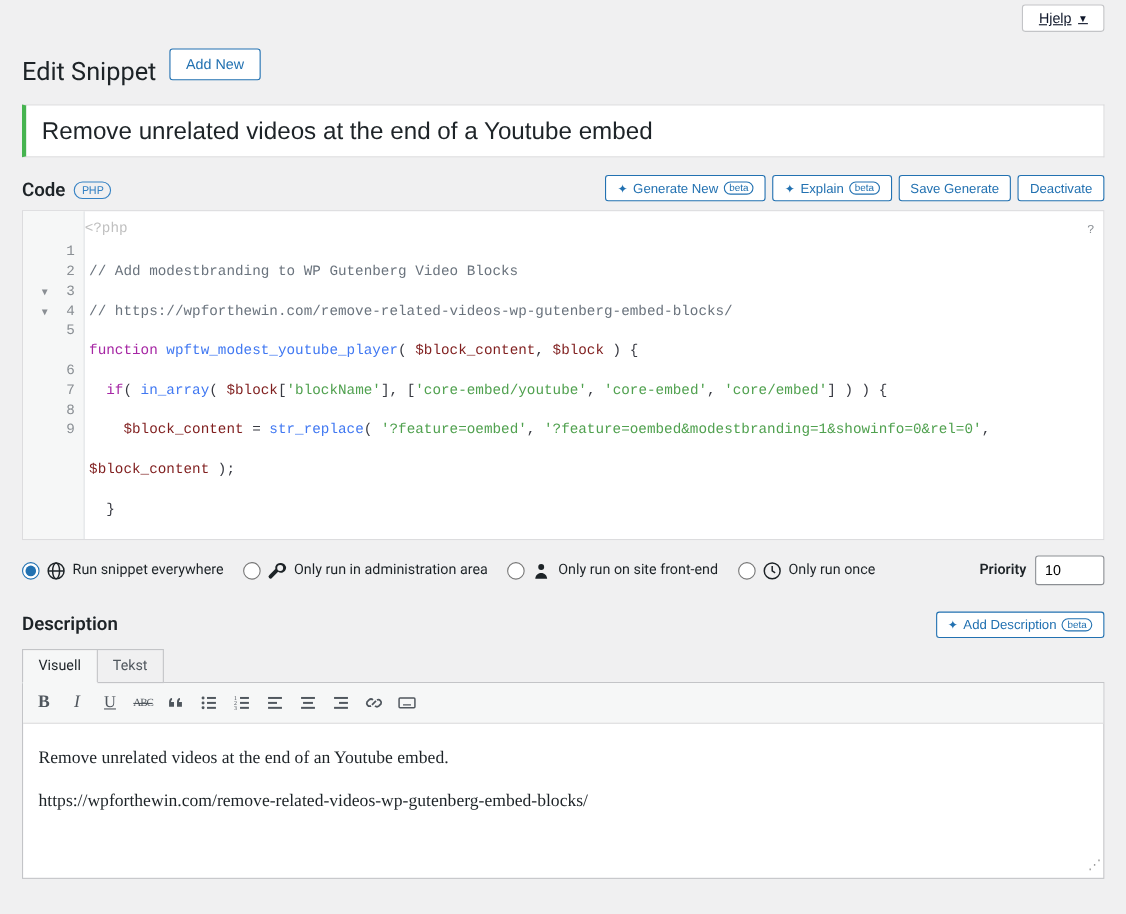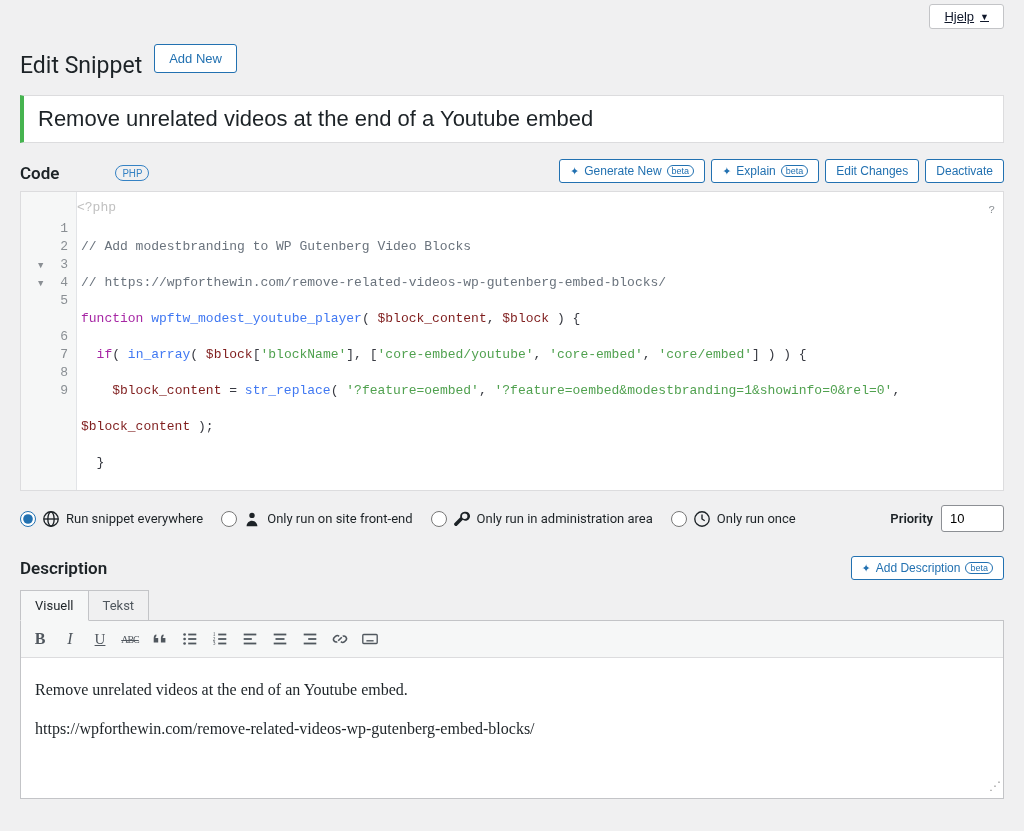--- a/index.html
+++ b/index.html
@@ -8,21 +8,21 @@
   .help-btn { background: #fff; border: 1px solid #c3c4c7; border-radius: 3px; padding: 4px 14px; font-size: 13px; color: #0f172a; cursor: pointer; display: inline-flex; align-items: center; gap: 6px; text-decoration: underline; }
   .help-btn .tri { font-size: 9px; }
   .page-head { display: flex; align-items: center; gap: 12px; margin: 8px 0 16px; }
   h1.page-title { font-size: 23px; font-weight: 400; color: #1d2327; margin-top: 15px; }
   .addnew-btn { background: #fff; border: 1px solid #2271b1; color: #2271b1; border-radius: 3px; padding: 6px 14px; font-size: 13px; cursor: pointer; }
   .title-input-wrap { border: 1px solid #dcdcde; background: #fff; border-left: 4px solid #46b450; padding: 0; margin-bottom: 16px; }
   .title-input { width: 100%; border: none; font-size: 22px; padding: 10px 14px; outline: none; color: #1d2327; }
   .code-header { display: flex; align-items: flex-end; justify-content: space-between; margin-bottom: 8px; }
   .code-header-left { display: flex; align-items: center; gap: 8px; }
   .code-label { font-size: 17px; font-weight: 600; }
-  .php-badge { font-size: 10px; border: 1px solid #3582c4; color: #3582c4; border-radius: 10px; padding: 0 6px; height: 16px; display: inline-flex; align-items: center; margin-left: 48px; }
+  .php-badge { font-size: 10px; border: 1px solid #3582c4; color: #3582c4; border-radius: 10px; padding: 0 6px; height: 16px; display: inline-flex; align-items: center; }
   .code-actions { display: flex; gap: 6px; }
   .btn { border: 1px solid #2271b1; background: #fff; color: #2271b1; border-radius: 3px; font-size: 12px; padding: 4px 10px; cursor: pointer; display: inline-flex; align-items: center; gap: 5px; }
   .btn .beta { font-size: 9px; border: 1px solid currentColor; border-radius: 8px; padding: 0 4px; }
   .btn.ai::before { content: "✦"; font-size: 11px; }
   .code-editor { border: 1px solid #dcdcde; background: #fff; height: 300px; display: flex; font-family: "SFMono-Regular", Consolas, "Liberation Mono", Menlo, monospace; font-size: 13px; position: relative; }
   .gutter { width: 56px; background: #f6f7f7; border-right: 1px solid #e2e4e7; color: #8a8f94; text-align: right; padding: 28px 8px 0 0; line-height: 18px; }
   .gutter .fold { position: absolute; left: 17px; font-size: 9px; color: #8a8f94; }
   .gutter .fold.f3 { top: 65px; }
   .gutter .fold.f4 { top: 83px; }
   .codearea { flex: 1; padding: 0; position: relative; overflow: hidden; }
@@ -86,21 +86,21 @@
   </div>
   <div class="code-actions">
     <button class="btn ai">
       <span>Generate New</span>
       <span class="beta">beta</span>
     </button>
     <button class="btn ai">
       <span>Explain</span>
       <span class="beta">beta</span>
     </button>
-    <button class="btn">Edit Changes</button>
+    <button class="btn">Save Generate</button>
     <button class="btn">Deactivate</button>
   </div>
 </div>
 
 <div class="code-editor">
   <div class="gutter">
     <span class="fold f3">▼</span>
     <span class="fold f4">▼</span>
     <div>1</div>
     <div>2</div>
@@ -140,34 +140,34 @@
           <ellipse cx="10" cy="10" rx="3.5" ry="8" fill="none" stroke="currentColor" stroke-width="1.5"></ellipse>
           <line x1="2" y1="10" x2="18" y2="10" stroke="currentColor" stroke-width="1.5"></line>
         </svg>
     </span>
     <span>Run snippet everywhere</span>
   </label>
   <label class="radio-opt">
     <input type="radio" name="scope" style="">
     <span class="opt-icon">
       <svg viewBox="0 0 20 20" fill="currentColor">
+          <path d="M13 2a5 5 0 00-4.9 6.1l-6 6a2 2 0 102.8 2.8l6-6A5 5 0 1013 2zm0 2a3 3 0 110 6 3 3 0 010-6z"></path>
+        </svg>
+    </span>
+    <span>Only run in administration area</span>
+  </label>
+  <label class="radio-opt">
+    <input type="radio" name="scope" style="">
+    <span class="opt-icon">
+      <svg viewBox="0 0 20 20" fill="currentColor">
           <circle cx="10" cy="6" r="3"></circle>
           <path d="M4 18c0-3.3 2.7-6 6-6s6 2.7 6 6"></path>
         </svg>
     </span>
     <span>Only run on site front-end</span>
-  </label>
-  <label class="radio-opt">
-    <input type="radio" name="scope" style="">
-    <span class="opt-icon">
-      <svg viewBox="0 0 20 20" fill="currentColor">
-          <path d="M13 2a5 5 0 00-4.9 6.1l-6 6a2 2 0 102.8 2.8l6-6A5 5 0 1013 2zm0 2a3 3 0 110 6 3 3 0 010-6z"></path>
-        </svg>
-    </span>
-    <span>Only run in administration area</span>
   </label>
   <label class="radio-opt">
     <input type="radio" name="scope" style="">
     <span class="opt-icon">
       <svg viewBox="0 0 20 20" fill="none" stroke="currentColor" stroke-width="1.5">
           <circle cx="10" cy="10" r="8"></circle>
           <path d="M10 5v5l3 2"></path>
         </svg>
     </span>
     <span>Only run once</span>

